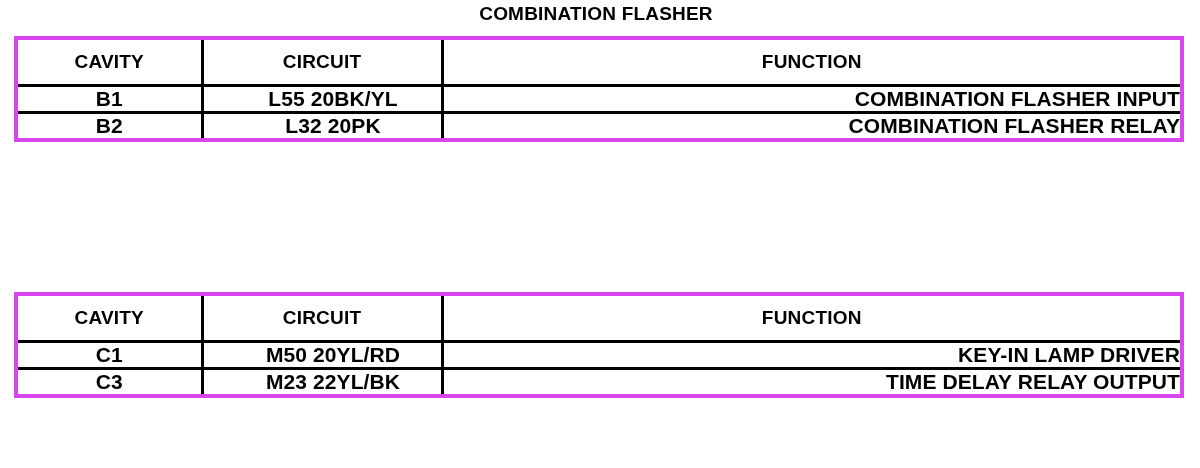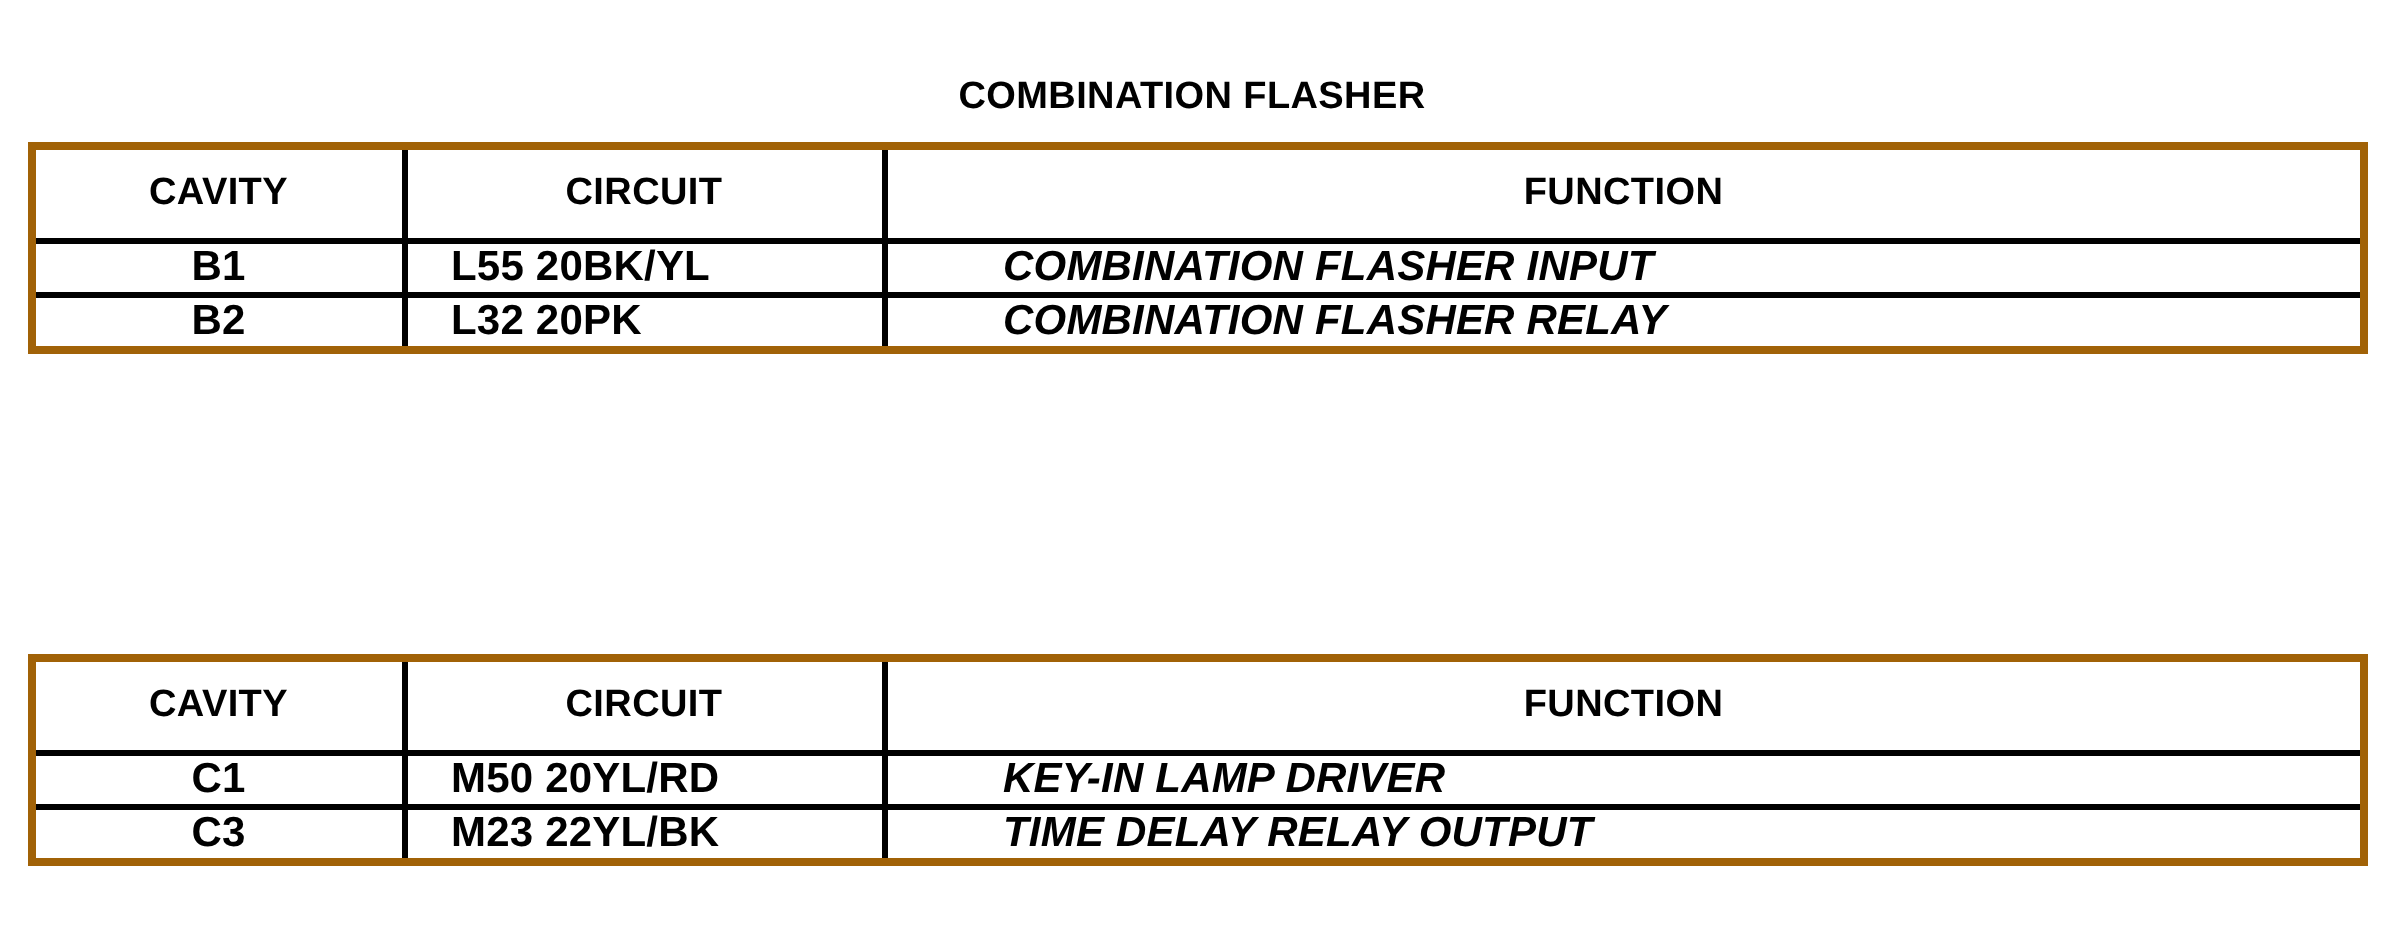--- a/index.html
+++ b/index.html
@@ -14,39 +14,38 @@
     overflow: hidden;
     font-family: "Liberation Sans", sans-serif;
     color: #000000;
     -webkit-font-smoothing: none;
   }
 
   .section {
     position: absolute;
     left: 0;
     width: 1192px;
-    margin-top: 35px;
   }
 
   .section-title {
     text-align: center;
     font-size: 19px;
     font-weight: bold;
     letter-spacing: 0.2px;
     line-height: 24px;
     color: #000000;
     white-space: nowrap;
   }
 
   .pinout-table {
     border-collapse: collapse;
     table-layout: fixed;
     width: 1166px;
     margin-left: 14px;
-    border: 4px solid #a16207;
+    border: 4px solid #d946ef;
     background: #ffffff;
   }
 
   .pinout-table col.c-cavity  { width: 186px; }
   .pinout-table col.c-circuit { width: 240px; }
   .pinout-table col.c-func    { width: 740px; }
 
   .pinout-table th,
   .pinout-table td {
     border: 3px solid #000000;
@@ -70,27 +69,26 @@
     font-weight: bold;
     vertical-align: middle;
     letter-spacing: 0.1px;
     white-space: nowrap;
   }
 
   .cell-cavity {
     text-align: center;
   }
   .cell-circuit {
-    text-align: left;
+    text-align: center;
     padding-left: 22px !important;
   }
   .cell-function {
-    text-align: left;
+    text-align: right;
     padding-left: 58px !important;
-    font-style: italic;
   }
 
   #section-combination-flasher { top: 0px; }
   #section-combination-flasher .section-title { margin-top: 2px; }
   #section-combination-flasher .table-wrap { margin-top: 10px; }
 
   #section-ignition-key-light-relay { top: 282px; }
   #section-ignition-key-light-relay .section-title { margin-top: 2px; }
   #section-ignition-key-light-relay .table-wrap { margin-top: 10px; }
 </style>

